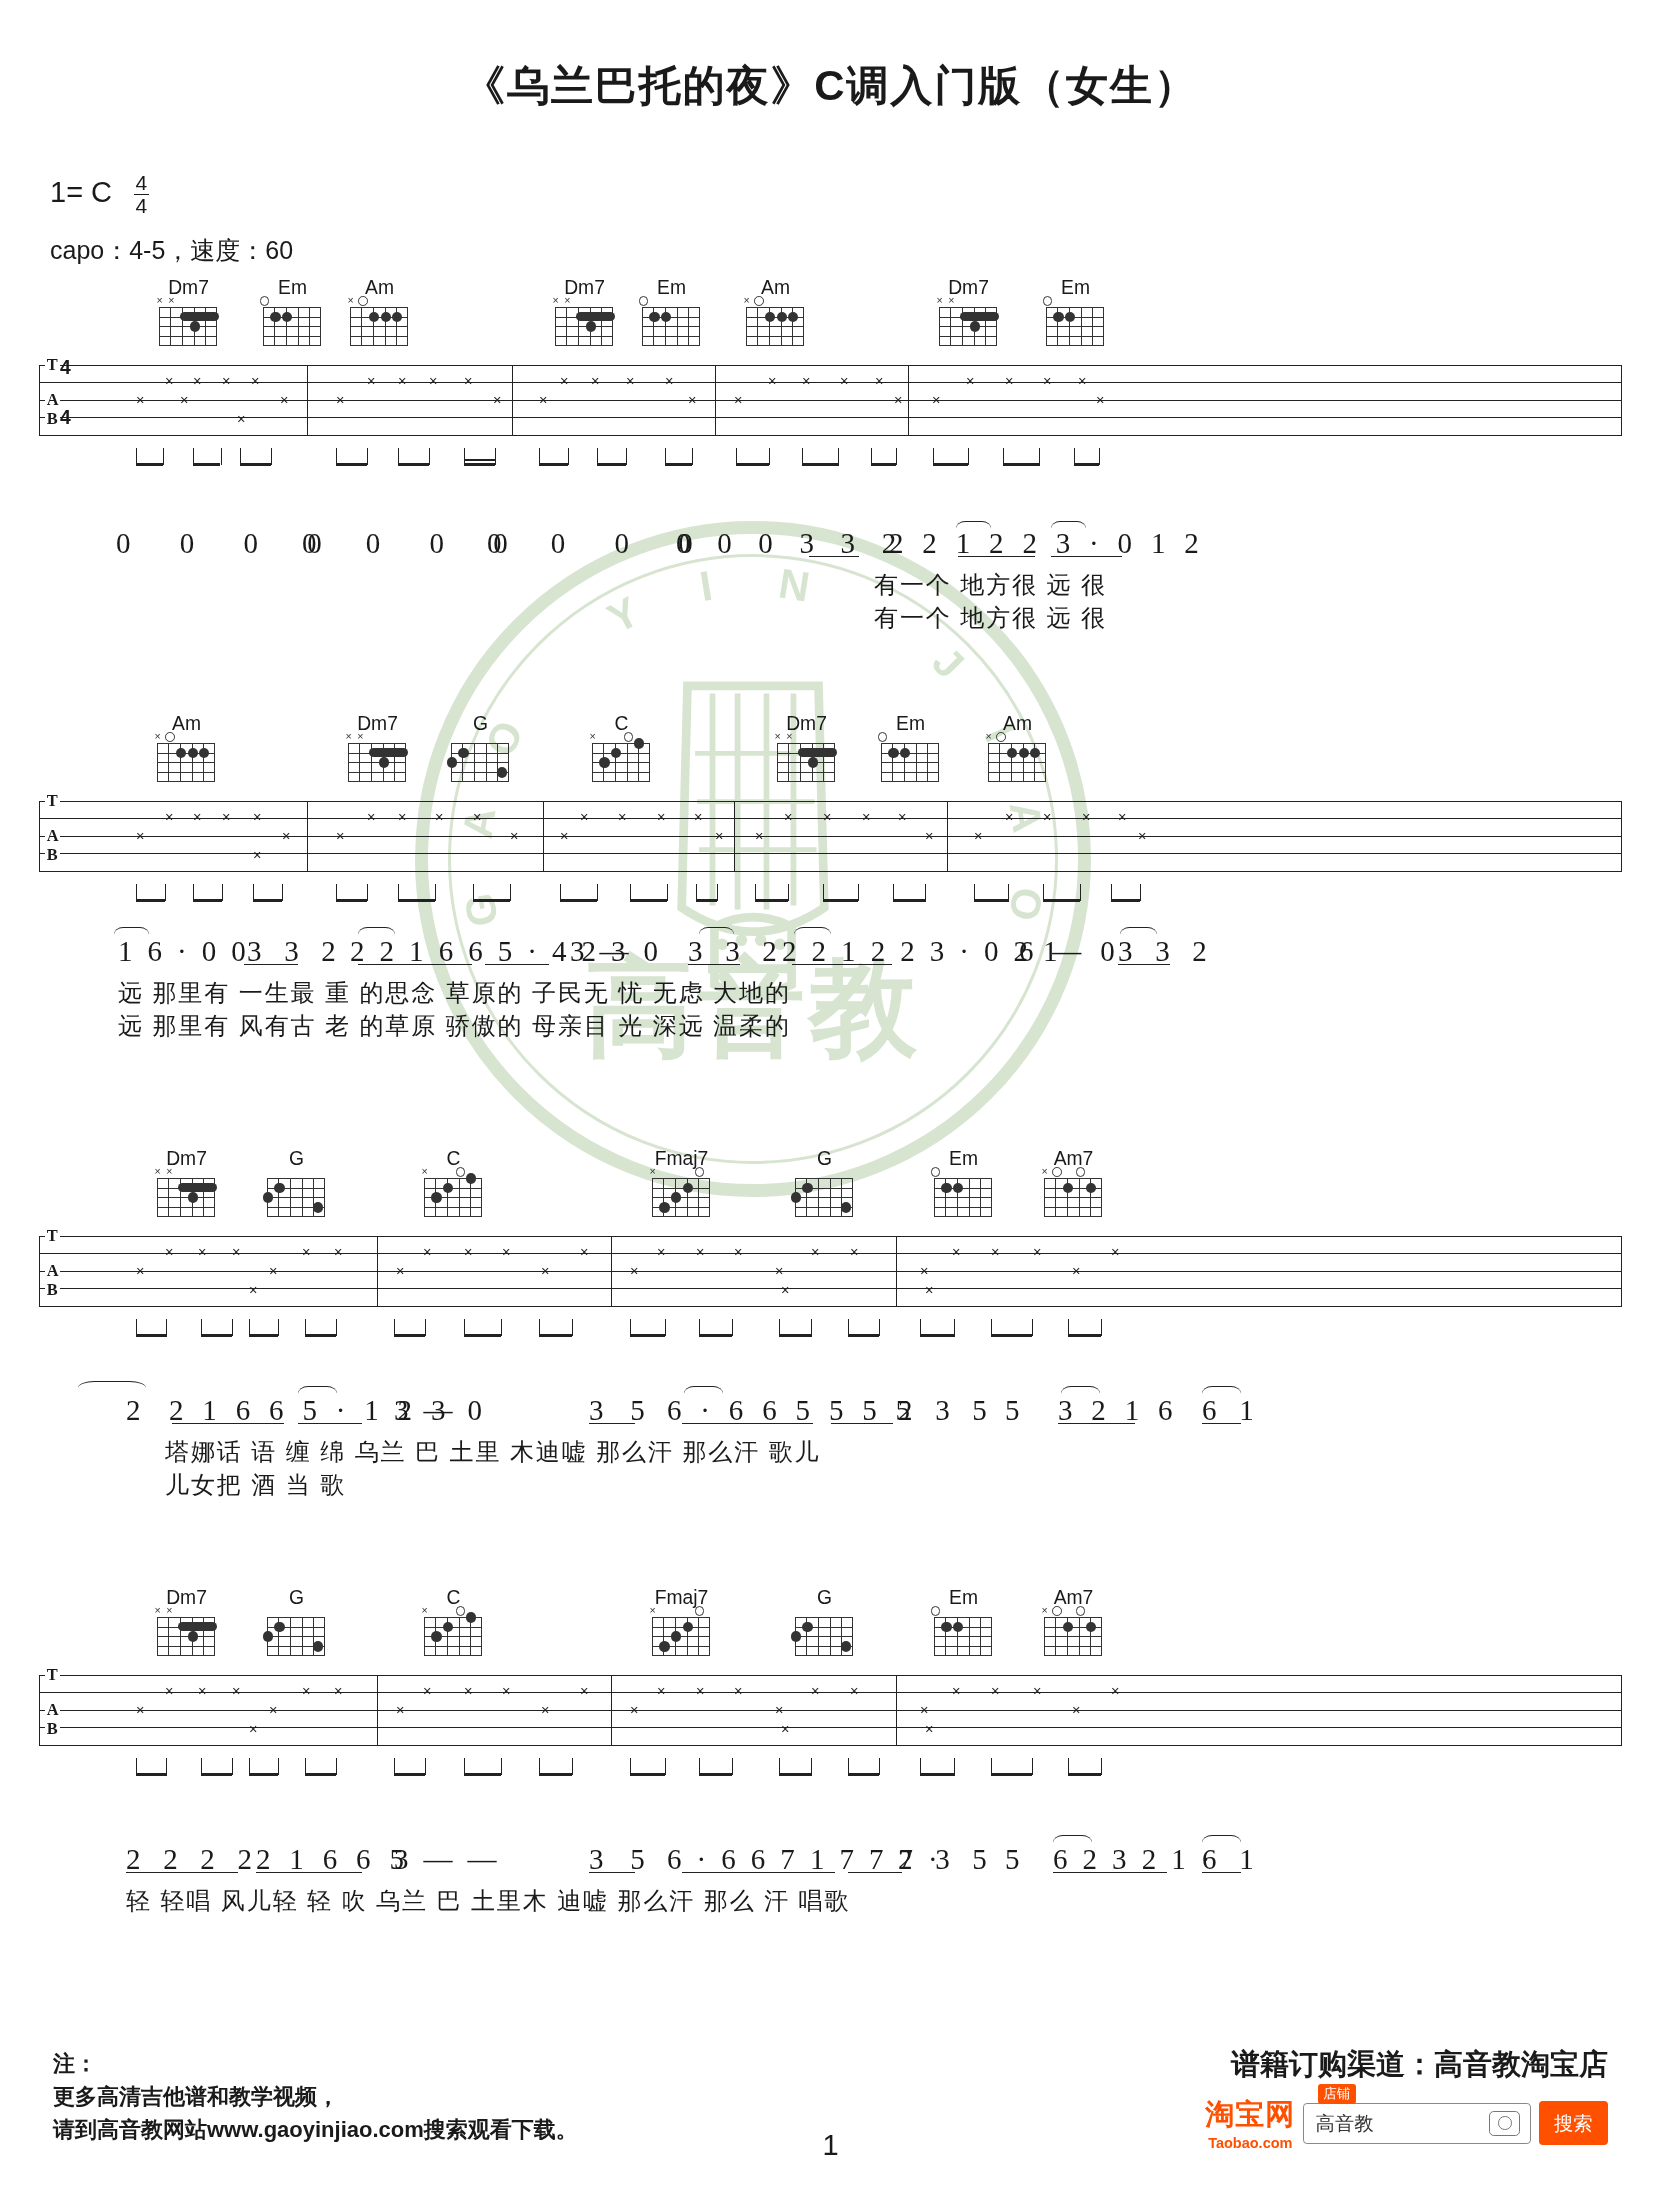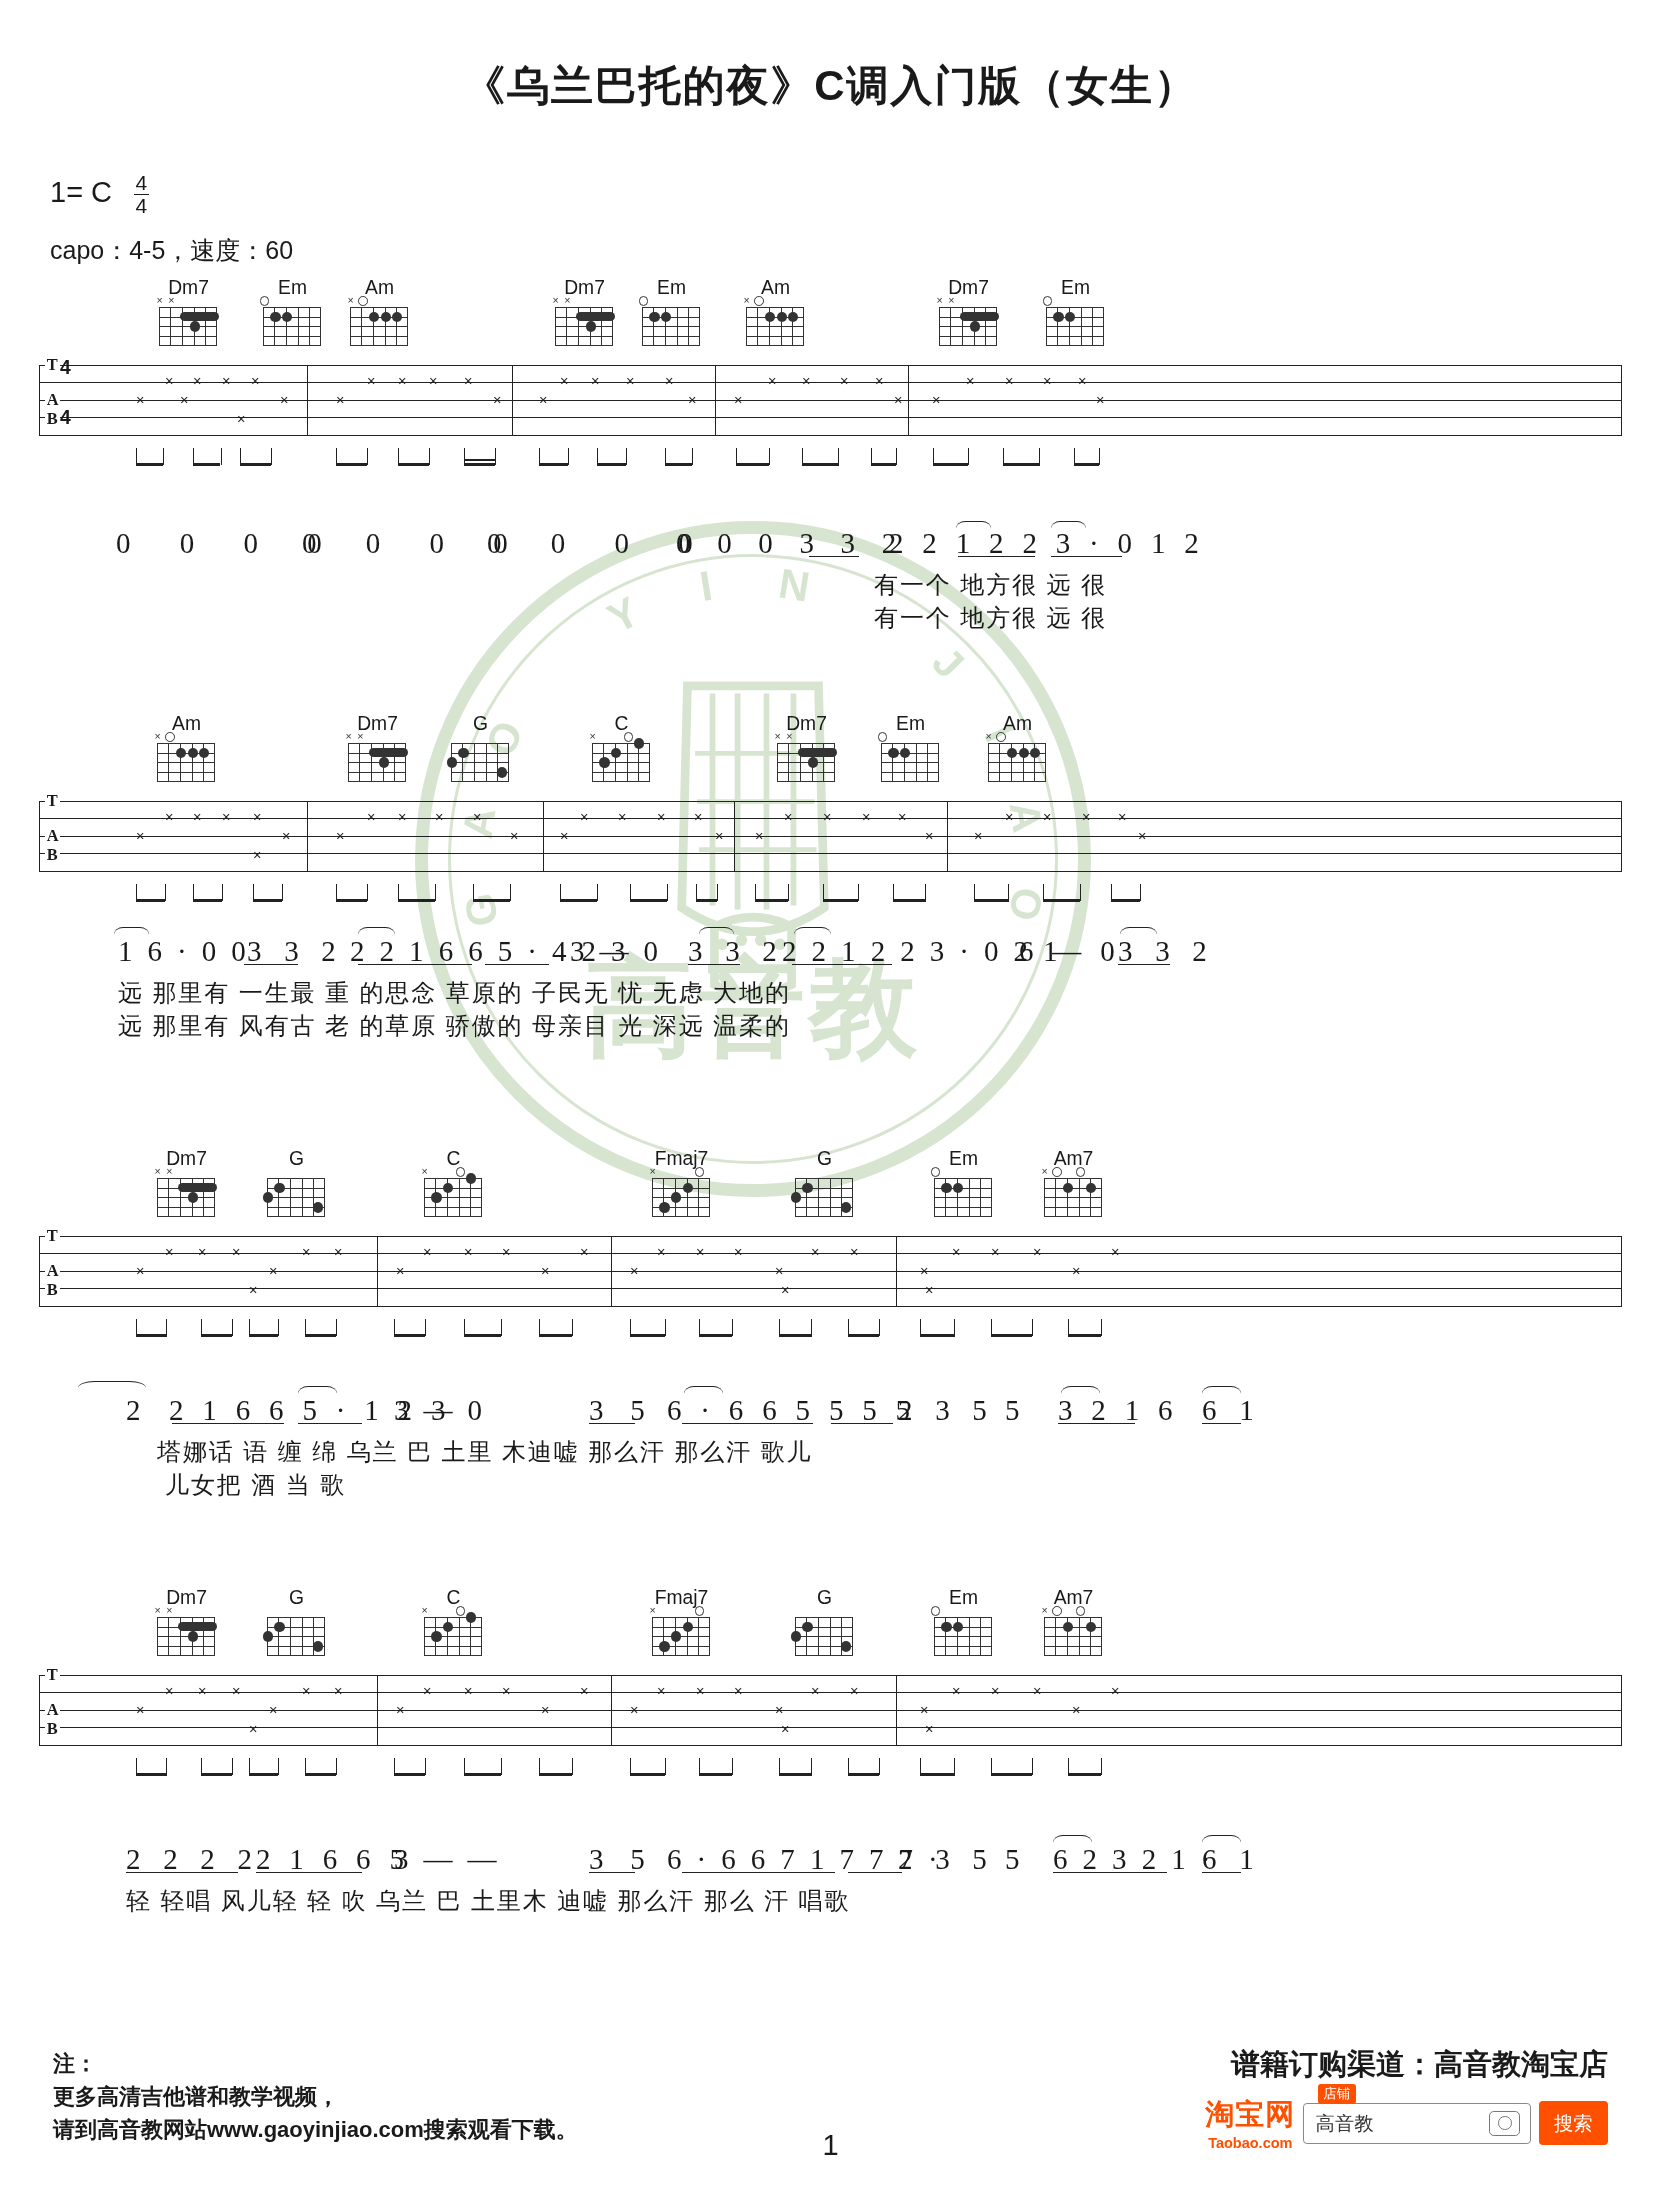--- a/index.html
+++ b/index.html
@@ -909,21 +909,21 @@
       <div class="bl" style="left:1019px;top:29px;width:77px;"></div>
       <div class="bl" style="left:1163px;top:29px;width:39px;"></div>
       <div class="slur" style="left:39px;top:-13.5px;width:68px;"></div>
       <div class="slur" style="left:259px;top:-7.7px;width:39px;"></div>
       <div class="slur" style="left:645px;top:-7.7px;width:39px;"></div>
       <div class="slur" style="left:1022px;top:-7.7px;width:39px;"></div>
       <div class="slur" style="left:1163px;top:-7.7px;width:39px;"></div>
     </div>
 
     <div class="lyrics">
-      <div class="ly" style="left:118px;">塔娜话 语 缠 绵         乌兰  巴 土里 木迪嘘 那么汗    那么汗    歌儿</div>
+      <div class="ly" style="left:126px;">塔娜话 语 缠 绵         乌兰  巴 土里 木迪嘘 那么汗    那么汗    歌儿</div>
     </div>
     <div class="lyrics">
       <div class="ly" style="left:126px;">儿女把 酒 当 歌</div>
     </div>
   </div>
 
   <div class="system" style="top:1588px;">
     <div class="chords">
       <div class="chord" style="left:104px;">
           <div class="nm">Dm7</div>

